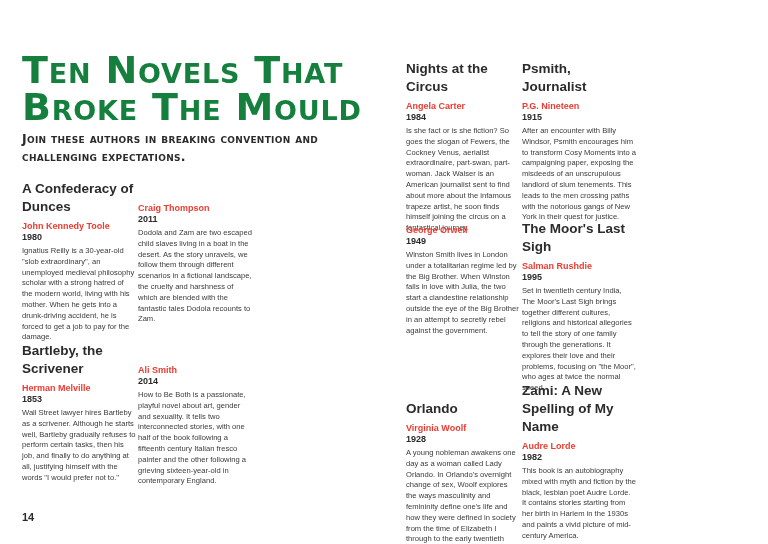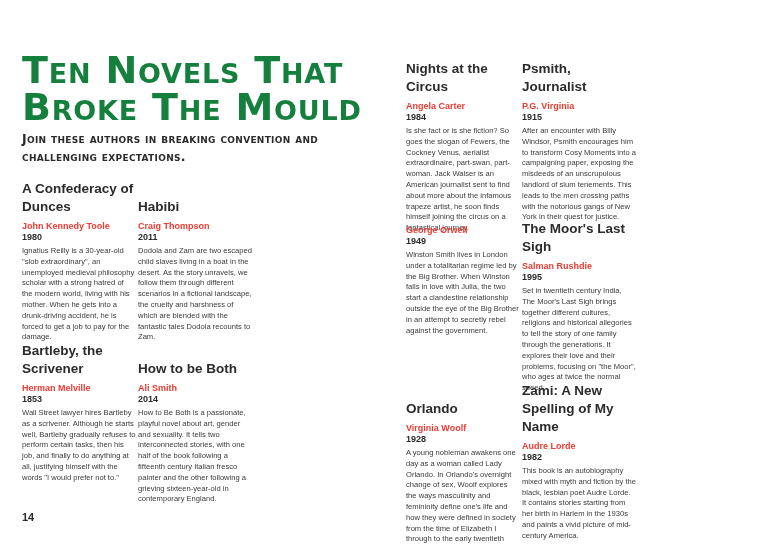--- a/index.html
+++ b/index.html
@@ -58,54 +58,52 @@
   <p class="intro">Join these authors in breaking convention and challenging expectations.</p>
 
   <div class="book" style="left:22px; top:180px;">
     <div class="title">A Confederacy of Dunces</div>
     <div class="author">John Kennedy Toole</div>
     <div class="year">1980</div>
     <div class="desc">Ignatius Reilly is a 30-year-old "slob extraordinary", an unemployed medieval philosophy scholar with a strong hatred of the modern world, living with his mother. When he gets into a drunk-driving accident, he is forced to get a job to pay for the damage.</div>
   </div>
 
   <div class="book" style="left:138px; top:198px;">
-    <div class="title">Habibi</div>
     <div class="author">Craig Thompson</div>
     <div class="year">2011</div>
     <div class="desc">Dodola and Zam are two escaped child slaves living in a boat in the desert. As the story unravels, we follow them through different scenarios in a fictional landscape, the cruelty and harshness of which are blended with the fantastic tales Dodola recounts to Zam.</div>
   </div>
 
   <div class="book" style="left:22px; top:342px;">
     <div class="title">Bartleby, the Scrivener</div>
     <div class="author">Herman Melville</div>
     <div class="year">1853</div>
     <div class="desc">Wall Street lawyer hires Bartleby as a scrivener. Although he starts well, Bartleby gradually refuses to perform certain tasks, then his job, and finally to do anything at all, justifying himself with the words "I would prefer not to."</div>
   </div>
 
   <div class="book" style="left:138px; top:360px;">
-    <div class="title">How to be Both</div>
     <div class="author">Ali Smith</div>
     <div class="year">2014</div>
     <div class="desc">How to Be Both is a passionate, playful novel about art, gender and sexuality. It tells two interconnected stories, with one half of the book following a fifteenth century Italian fresco painter and the other following a grieving sixteen-year-old in contemporary England.</div>
   </div>
 
   <div class="page-number" style="left:22px;text-align:center;">14</div>
 </div>
 
 <div class="page page-right">
   <div class="book" style="left:22px; top:20px;">
     <div class="title">Nights at the Circus</div>
     <div class="author">Angela Carter</div>
     <div class="year">1984</div>
     <div class="desc">Is she fact or is she fiction? So goes the slogan of Fewers, the Cockney Venus, aerialist extraordinaire, part-swan, part-woman. Jack Walser is an American journalist sent to find about more about the infamous trapeze artist, he soon finds himself joining the circus on a fantastical journey.</div>
   </div>
 
   <div class="book" style="left:138px; top:20px;">
     <div class="title">Psmith, Journalist</div>
-    <div class="author">P.G. Virginia</div>
+    <div class="author">P.G. Nineteen</div>
     <div class="year">1915</div>
     <div class="desc">After an encounter with Billy Windsor, Psmith encourages him to transform Cosy Moments into a campaigning paper, exposing the misdeeds of an unscrupulous landlord of slum tenements. This leads to the men crossing paths with the notorious gangs of New York in their quest for justice.</div>
   </div>
 
   <div class="book" style="left:22px; top:180px;">
     <div class="author">George Orwell</div>
     <div class="year">1949</div>
     <div class="desc">Winston Smith lives in London under a totalitarian regime led by the Big Brother. When Winston falls in love with Julia, the two start a clandestine relationship outside the eye of the Big Brother in an attempt to secretly rebel against the government.</div>
   </div>
 

